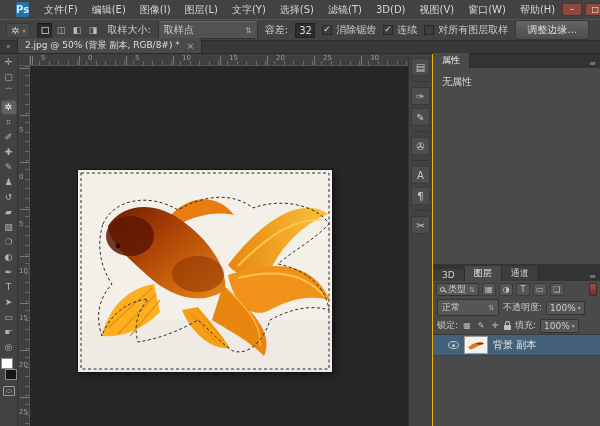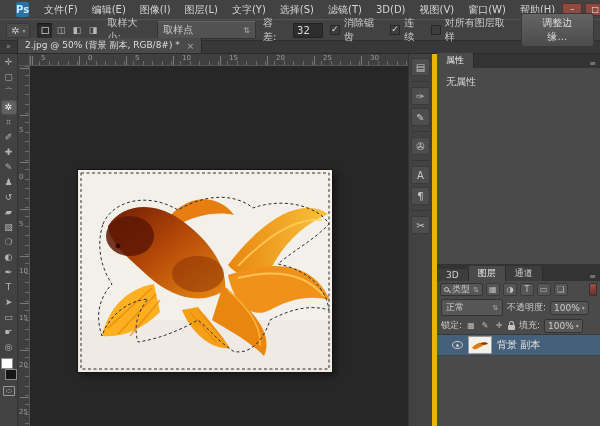--- a/index.html
+++ b/index.html
@@ -18,21 +18,21 @@
   .optionsbar{height:22px;display:flex;align-items:center;gap:7px;padding:0 6px;
               border-top:1px solid #555;border-bottom:1px solid #2e2e2e;font-size:10px;color:#cbcbcb;}
   .tool-preset{display:flex;align-items:center;gap:3px;padding:1px 4px;background:#4b4b4b;
                border:1px solid #383838;border-radius:2px;}
   .mode-group{display:flex;gap:1px;}
   .mode-btn{width:15px;height:15px;font-size:9px;line-height:15px;text-align:center;color:#b9b9b9;border-radius:2px;}
   .mode-btn.active{background:#2d2d2d;box-shadow:inset 0 1px 2px #111;color:#fff;}
   .dd{display:flex;align-items:center;gap:8px;background:#525252;border:1px solid #333;
       border-top-color:#666;padding:1px 5px;border-radius:2px;font-size:10px;}
   .dd .arrows{font-size:8px;color:#aaa;}
-  .num-input{width:30px;background:#2d2d2d;border:1px solid #222;color:#ddd;font-size:10px;
+  .num-input{width:20px;background:#2d2d2d;border:1px solid #222;color:#ddd;font-size:10px;
              padding:1px 3px;font-family:inherit;}
   .chk{display:flex;align-items:center;gap:4px;}
   .checkbox{width:10px;height:10px;background:#3d3d3d;border:1px solid #282828;position:relative;}
   .checkbox.checked::after{content:"✓";color:#ddd;font-size:9px;position:absolute;top:-2px;left:0px;}
   .refine-btn{padding:2px 11px;background:linear-gradient(#646464,#4c4c4c);border:1px solid #383838;
               border-radius:3px;color:#ddd;font-size:10px;}
   
   .tabbar{height:13px;background:#383838;display:flex;align-items:flex-end;border-bottom:1px solid #2a2a2a;}
   .tab-overflow{width:17px;color:#999;font-size:8px;text-align:center;line-height:12px;}
   .doc-tab{background:#4a4a4a;color:#dedede;font-size:9px;padding:1px 7px 1px 7px;display:flex;gap:7px;
@@ -68,21 +68,21 @@
   .vruler span{position:absolute;left:1px;font-size:7px;color:#9c9c9c;}
   .image{position:absolute;left:60px;top:116px;width:254px;height:202px;background:#f3f0ea;
          box-shadow:0 0 0 1px #151515,3px 3px 8px rgba(0,0,0,.55);}
   
   .panelstrip{width:24px;background:#424242;border-left:1px solid #333;display:flex;flex-direction:column;
               align-items:center;padding-top:4px;gap:3px;}
   .strip-icon{width:19px;height:18px;background:#4d4d4d;border:1px solid #3a3a3a;border-radius:2px;
               color:#c9c9c9;font-size:10px;display:flex;align-items:center;justify-content:center;}
   .strip-sep{width:18px;height:1px;background:#363636;margin:2px 0;}
   
-  .panels{width:168px;background:#424242;display:flex;flex-direction:column;border-left:5px solid #eab308;}
+  .panels{width:168px;background:#424242;display:flex;flex-direction:column;border-left:1px solid #eab308;}
   .panel-tabs{height:14px;background:#333;display:flex;align-items:flex-end;}
   .ptab{padding:1px 9px;font-size:9px;color:#cfcfcf;background:#3d3d3d;border-right:1px solid #2b2b2b;white-space:nowrap;}
   .ptab.active{background:#4a4a4a;color:#eee;}
   .panel-menu{margin-left:auto;color:#aaa;font-size:8px;padding:0 4px;}
   .props-body{height:196px;background:#4a4a4a;font-size:10px;color:#d8d8d8;padding:7px 9px;}
   .group-gap{height:3px;background:#333;}
   .filter-row{height:17px;background:#4a4a4a;display:flex;align-items:center;padding:0 3px;gap:3px;font-size:9px;color:#ccc;}
   .kind-dd{display:flex;align-items:center;gap:3px;background:#565656;border:1px solid #333;padding:0 3px;height:13px;border-radius:2px;}
   .mag{display:inline-block;width:5px;height:5px;border:1px solid #ccc;border-radius:50%;position:relative;}
   .mag::after{content:"";position:absolute;width:3px;height:1px;background:#ccc;bottom:-1px;right:-3px;transform:rotate(45deg);}

